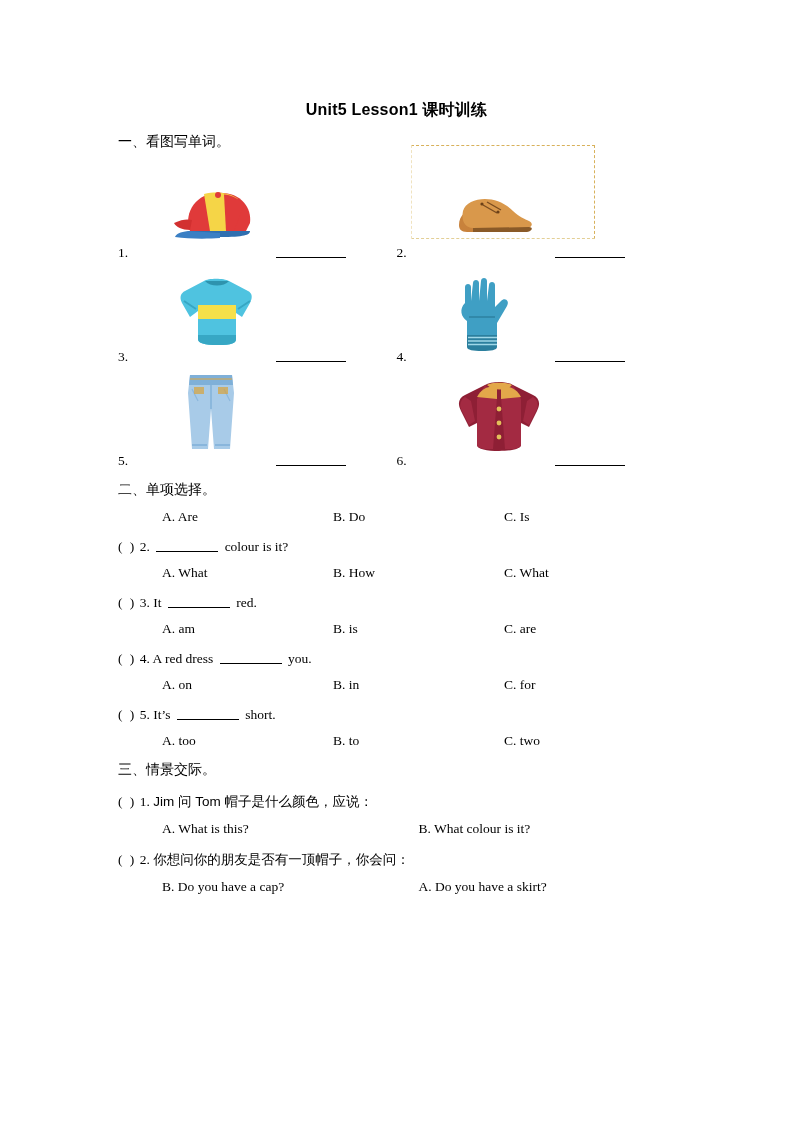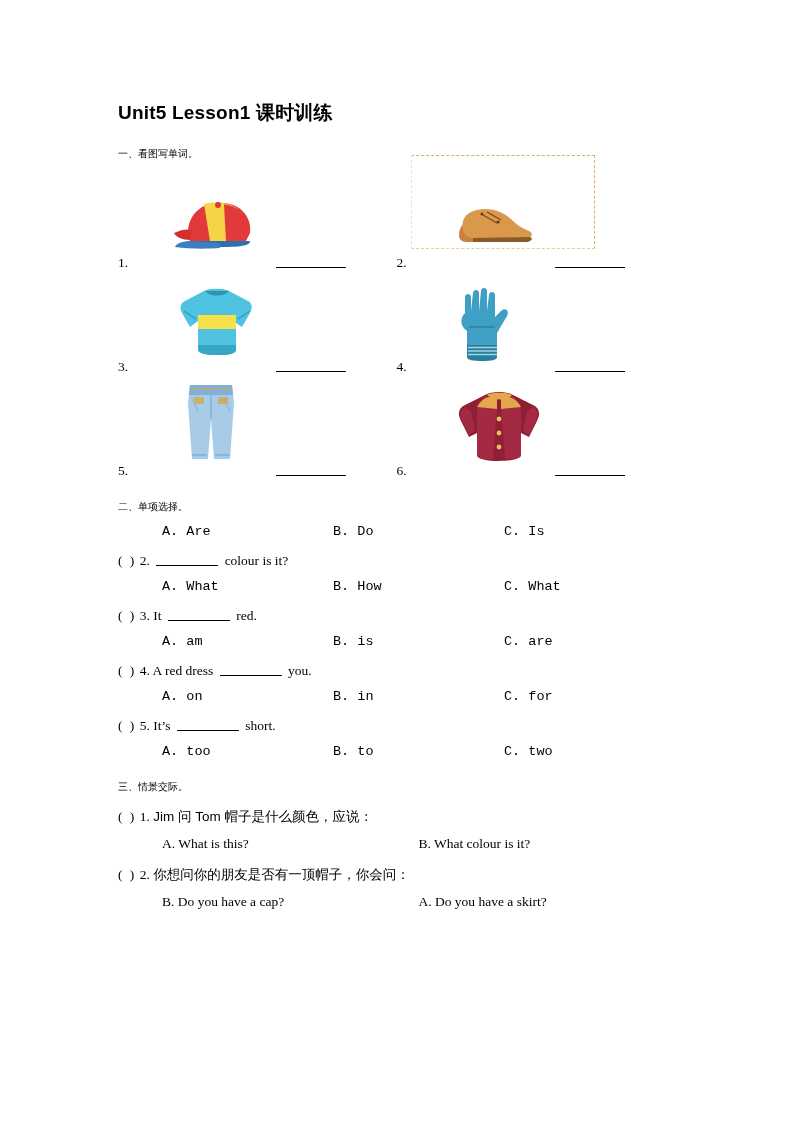--- a/index.html
+++ b/index.html
@@ -16,31 +16,32 @@
     overflow: hidden;
   }
   .page {
     position: relative;
     width: 793px;
     height: 1122px;
     box-sizing: border-box;
     padding: 0 118px;
   }
   .doc-title {
+    text-align: center;
     font-family: "Liberation Sans", sans-serif;
     font-weight: bold;
-    font-size: 19px;
+    font-size: 16px;
     margin-top: 100px;
     margin-bottom: 0;
     letter-spacing: 0.2px;
   }
   .section-head {
     font-family: "Liberation Sans", sans-serif;
-    font-size: 10px;
-    margin-top: 21px;
+    font-size: 14px;
+    margin-top: 12px;
     margin-bottom: 6px;
   }
   .pic-grid {
     margin-top: 4px;
   }
   .pic-row {
     display: flex;
     width: 100%;
     position: relative;
   }
@@ -97,21 +98,20 @@
     border-bottom: 1px solid #000;
     height: 11px;
     margin: 0 3px;
     vertical-align: -1px;
   }
   .opts {
     display: flex;
     margin-top: 10px;
     padding-left: 44px;
     font-size: 13.5px;
-    font-family: Liberation Mono, monospace;
   }
   .opts .opt {
     width: 204px;
   }
   .opts2 {
     display: flex;
     margin-top: 10px;
     padding-left: 44px;
     font-size: 13.5px;
   }

